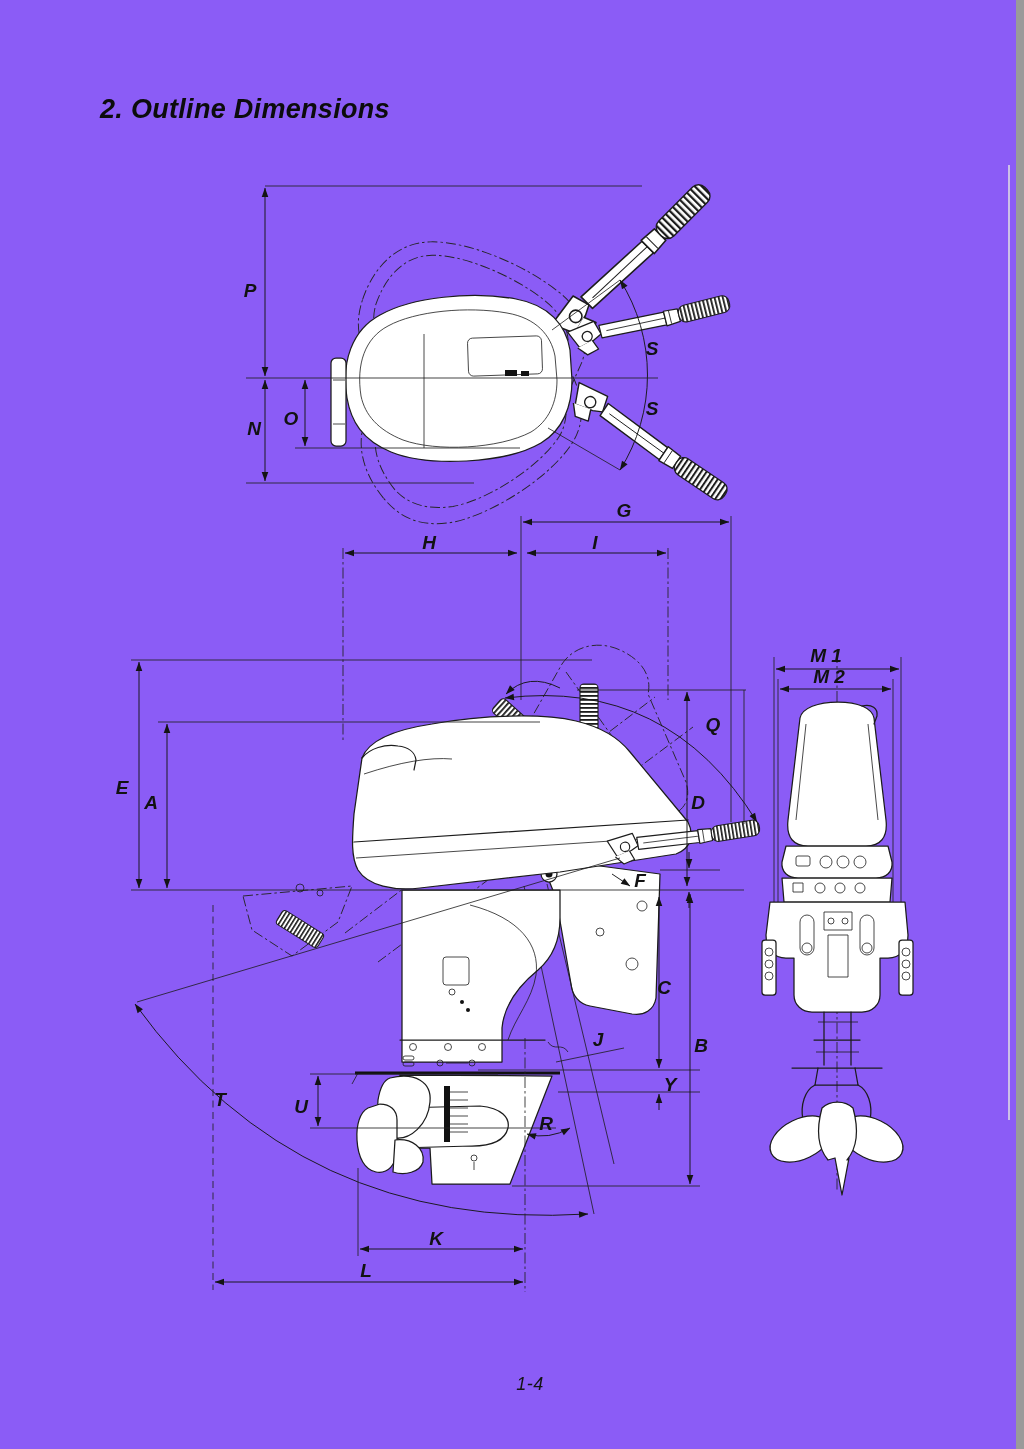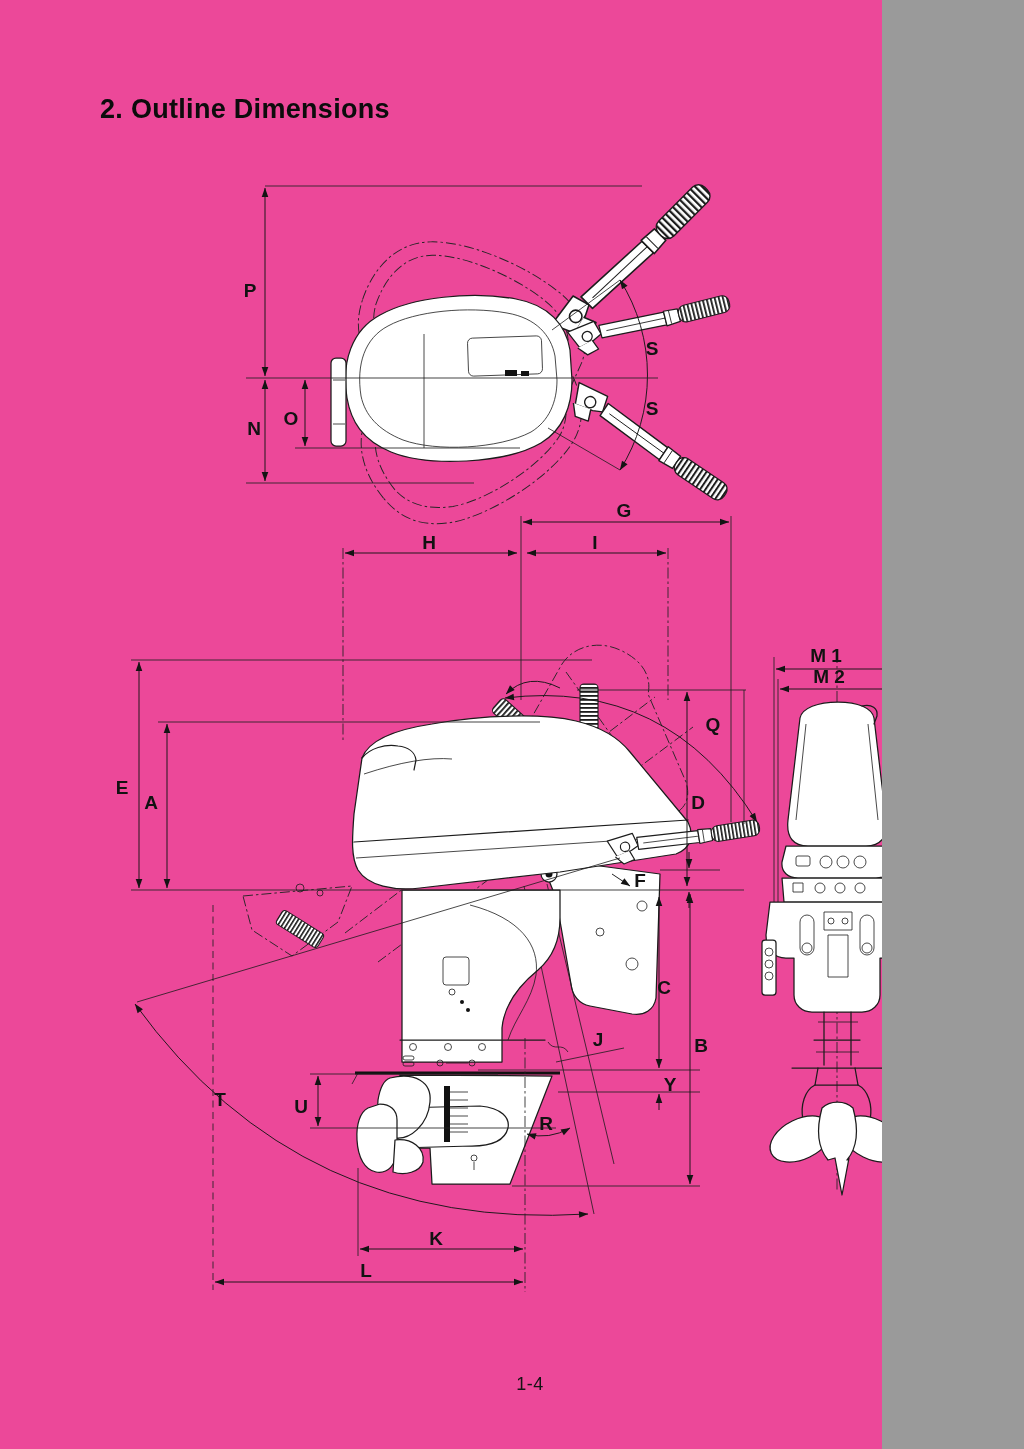--- a/index.html
+++ b/index.html
@@ -1,17 +1,17 @@
 <!DOCTYPE html>
 <html><head>
 <meta charset="utf-8">
 <style>
   html,body{margin:0;padding:0;background:#9a9a9a;}
-  .page{position:relative;width:882px;height:1449px;background:#ec4899;overflow:hidden;
-        font-family:"Liberation Sans",sans-serif;color:#0d0d0d;}
+  .page{position:relative;width:1016px;height:1449px;background:#8b5cf6;overflow:hidden;
+        font-family:"Liberation Sans",sans-serif;color:#0d0d0d;font-style:italic;}
   .title{position:absolute;left:100px;top:94px;margin:0;font-size:27px;font-weight:bold;
          letter-spacing:.3px;color:#0c0c0c;}
   .pageno{position:absolute;left:0;top:1374px;width:1060px;text-align:center;
           font-size:18px;color:#141414;letter-spacing:.5px;}
   .fig{position:absolute;left:0;top:0;}
   .fig text{font-family:"Liberation Sans",sans-serif;font-size:19px;font-weight:700;
             fill:#121212;text-anchor:middle;}
   .o   {stroke:#1c1c1c;fill:none;stroke-width:1.25;stroke-linejoin:round;stroke-linecap:round;}
   .ow  {stroke:#1c1c1c;fill:#ffffff;stroke-width:1.25;stroke-linejoin:round;}
   .thin{stroke:#1c1c1c;fill:none;stroke-width:.8;stroke-linejoin:round;}

